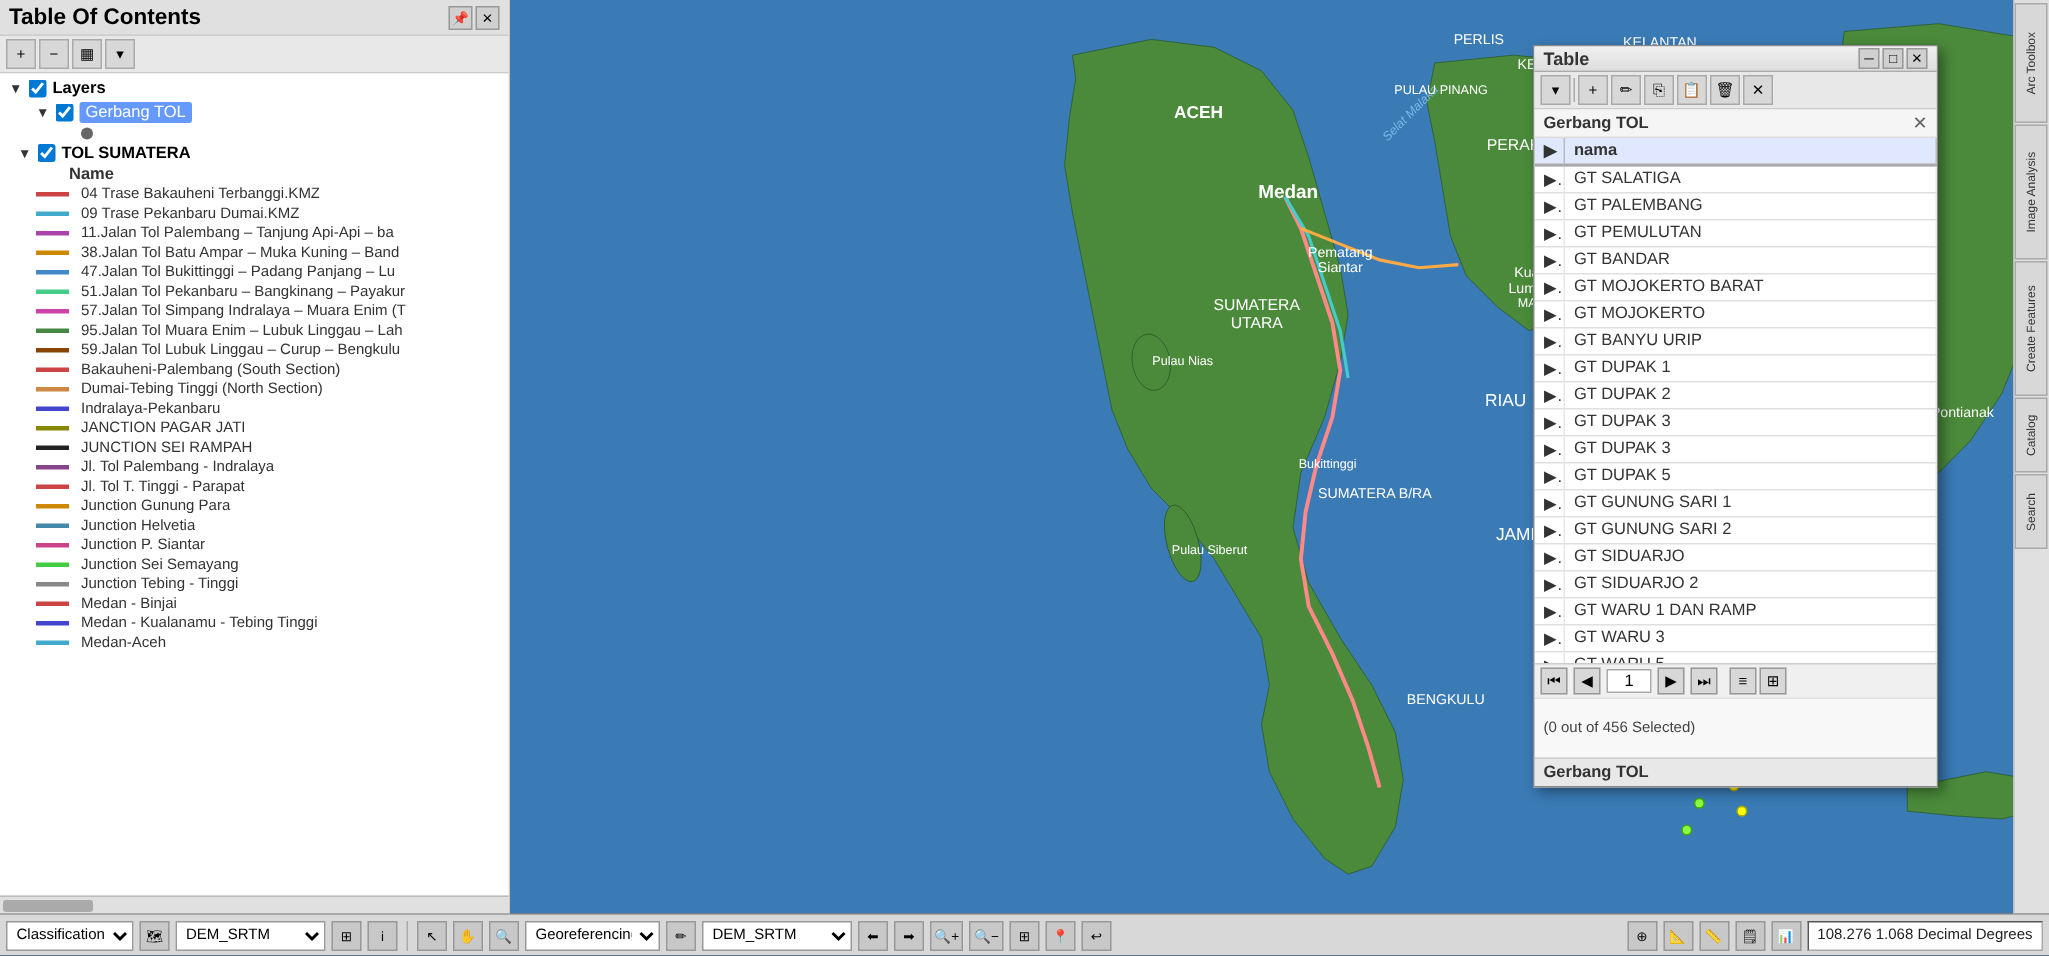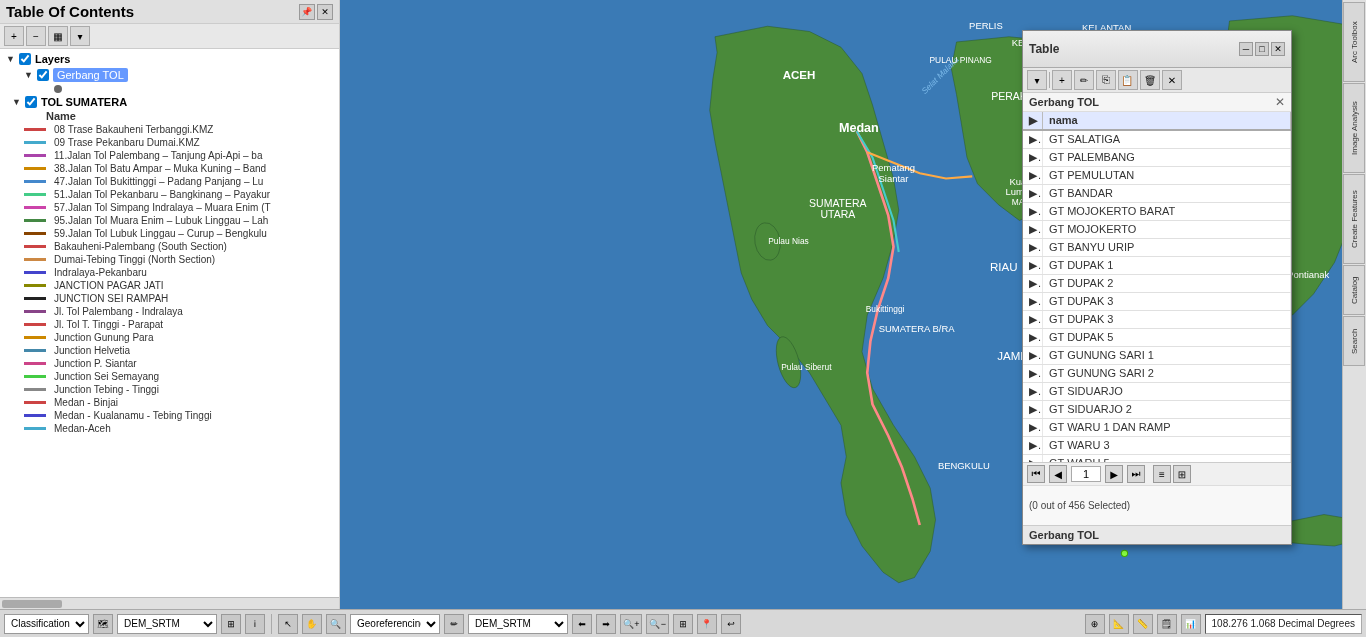--- a/index.html
+++ b/index.html
@@ -26,21 +26,21 @@
     .layer-dot { width: 8px; height: 8px; border-radius: 50%; background: #666; margin-left: 8px; }
     .name-header { padding: 1px 4px 1px 24px; font-weight: bold; color: #333; font-size: 11px; }
     .layer-text { font-size: 10px; color: #333; white-space: nowrap; overflow: hidden; text-overflow: ellipsis; max-width: 240px; }
 
     
     .map-container { flex: 1; position: relative; overflow: hidden; background: #1a3a5c; }
     .right-btn { width: 22px; height: 22px; background: #d8d8d8; border: 1px solid #aaa; cursor: pointer; font-size: 9px; display: flex; align-items: center; justify-content: center; writing-mode: vertical-rl; color: #444; font-size: 8px; }
 
     
     .table-window { position: absolute; top: 30px; right: 50px; width: 270px; background: white; border: 1px solid #888; box-shadow: 3px 3px 8px rgba(0,0,0,0.4); z-index: 100; }
-    .table-titlebar { background: linear-gradient(to bottom, #f0f0f0, #ddd); padding: 11px 6px; display: flex; align-items: center; justify-content: space-between; border-bottom: 1px solid #aaa; }
+    .table-titlebar { background: linear-gradient(to bottom, #f0f0f0, #ddd); padding: 1px 6px; display: flex; align-items: center; justify-content: space-between; border-bottom: 1px solid #aaa; }
     .table-title { font-size: 12px; font-weight: bold; color: #333; }
     .table-win-controls { display: flex; gap: 2px; }
     .win-btn { width: 14px; height: 14px; background: #d0d0d0; border: 1px solid #999; cursor: pointer; font-size: 9px; display: flex; align-items: center; justify-content: center; }
     .table-toolbar { background: #e8e8e8; padding: 2px 4px; display: flex; gap: 2px; border-bottom: 1px solid #ccc; align-items: center; }
     .table-sub-header { background: #f5f5f5; padding: 2px 6px; display: flex; align-items: center; justify-content: space-between; border-bottom: 1px solid #ddd; }
     .table-layer-name { font-size: 11px; font-weight: bold; color: #333; }
     .table-close-x { cursor: pointer; color: #666; font-size: 12px; }
     .table-content { height: 350px; overflow-y: auto; }
     .table-header-row { display: flex; background: #e0e8ff; border-bottom: 2px solid #aaa; position: sticky; top: 0; }
     .table-header-cell { padding: 2px 6px; font-weight: bold; font-size: 11px; color: #333; border-right: 1px solid #bbb; flex: 1; }
@@ -113,21 +113,21 @@
           <div class="toc-item">
             <span class="toc-expand-icon">▼</span>
             <input type="checkbox" class="toc-checkbox" checked="" style="">
             <strong>TOL SUMATERA</strong>
           </div>
           <div class="name-header" style="padding-left:36px;">Name</div>
 
           <div id="toc-layer-list" style="padding-left:12px;">
               <div class="toc-item">
       <span style="display:inline-block;width:22px;height:3px;background:#cc4444;margin-right:4px;vertical-align:middle;"></span>
-      <span class="layer-text">08 Trase Bakauheni Terbanggi.KMZ</span>
+      <span class="layer-text">04 Trase Bakauheni Terbanggi.KMZ</span>
     </div>
               <div class="toc-item">
       <span style="display:inline-block;width:22px;height:3px;background:#44aacc;margin-right:4px;vertical-align:middle;"></span>
       <span class="layer-text">09 Trase Pekanbaru Dumai.KMZ</span>
     </div>
               <div class="toc-item">
       <span style="display:inline-block;width:22px;height:3px;background:#aa44aa;margin-right:4px;vertical-align:middle;"></span>
       <span class="layer-text">11.Jalan Tol Palembang – Tanjung Api-Api – ba</span>
     </div>
               <div class="toc-item">

